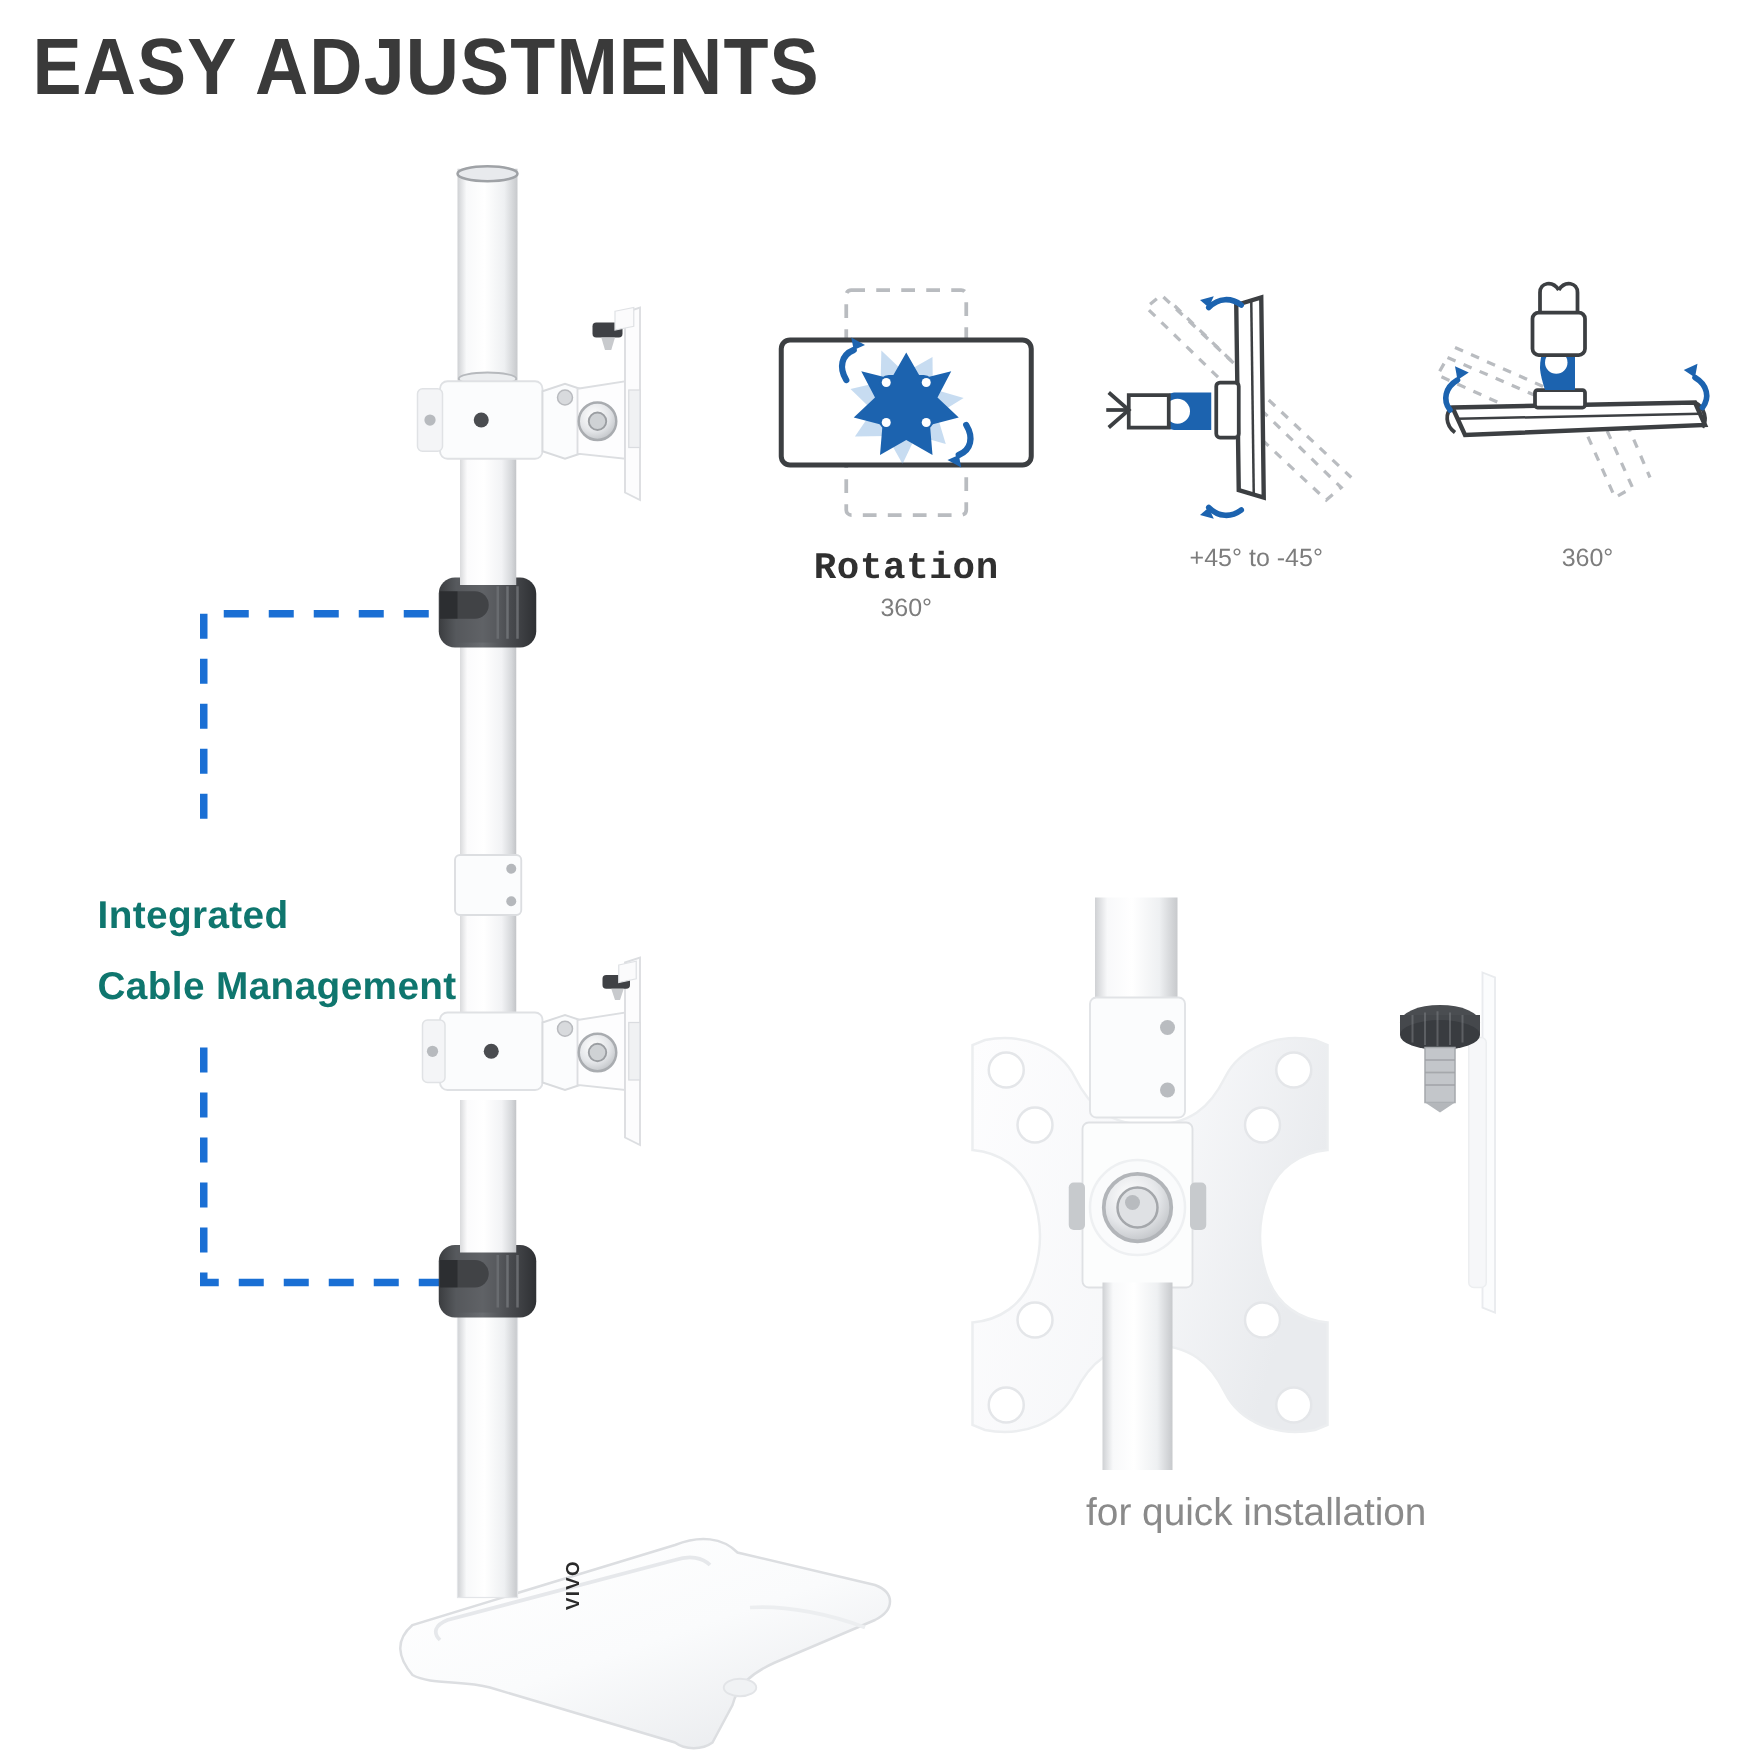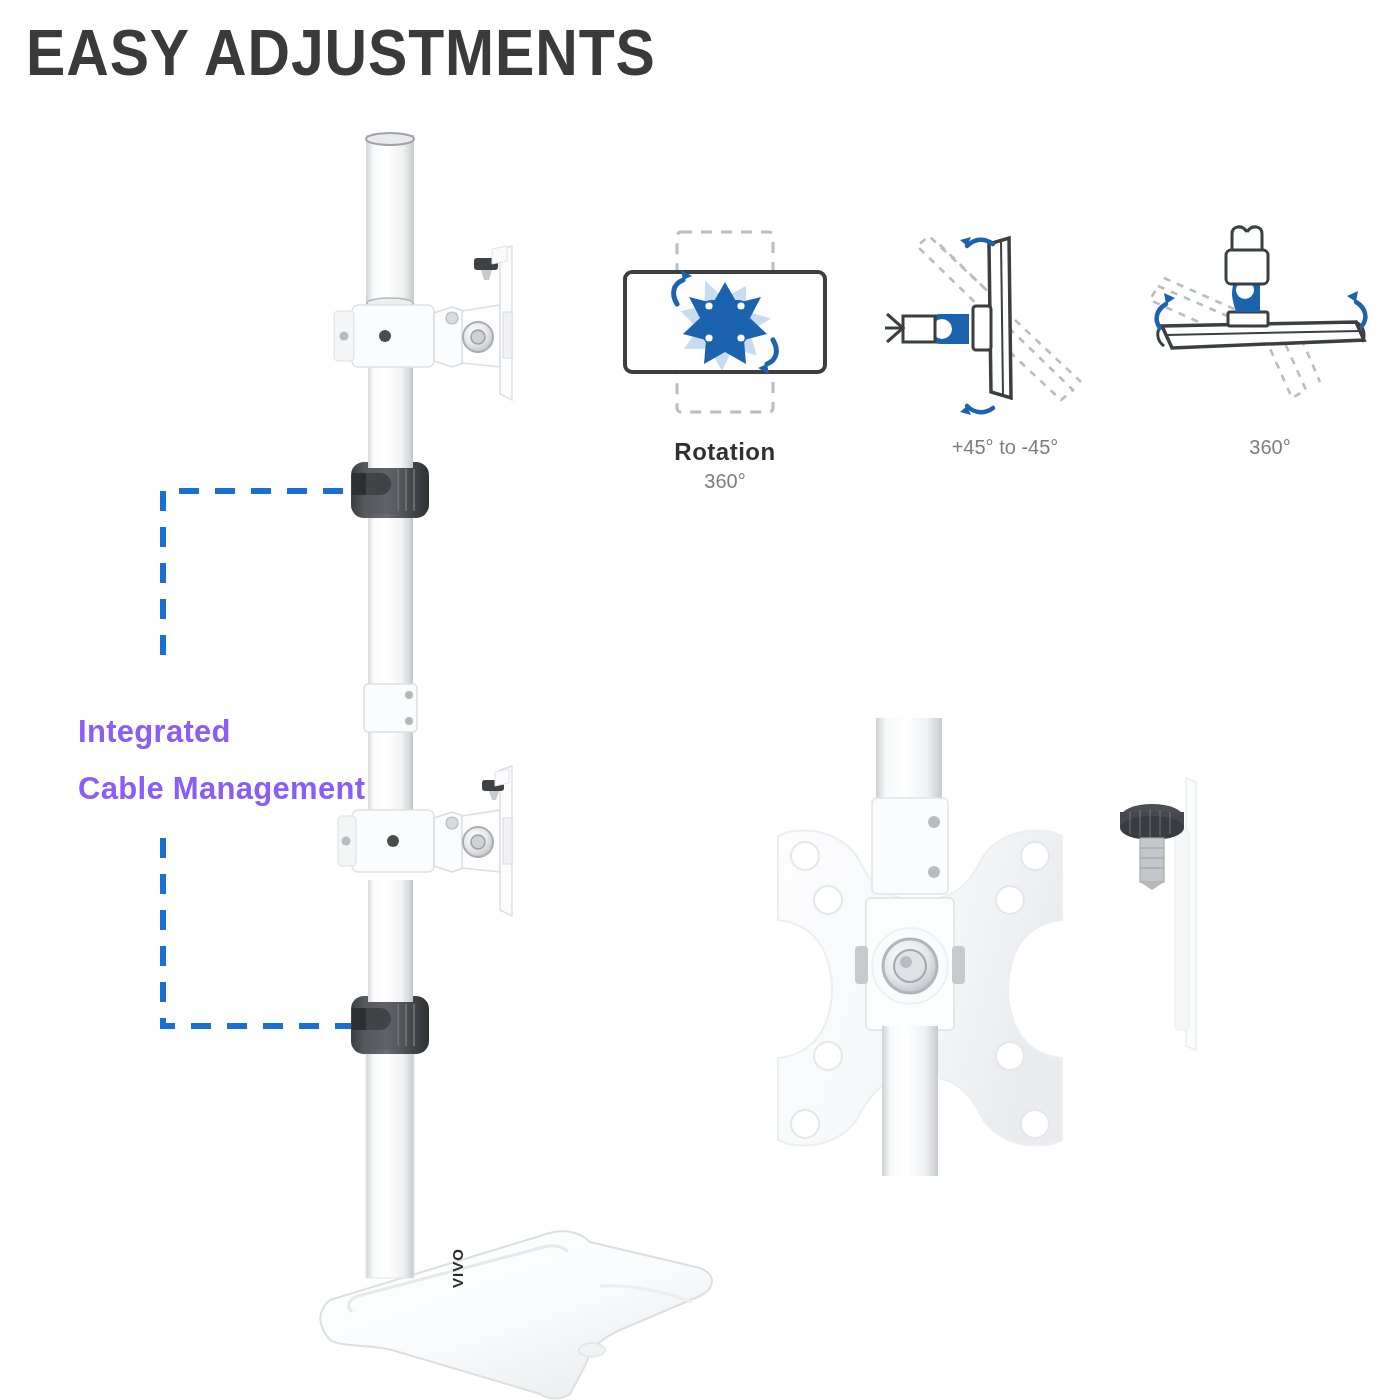--- a/index.html
+++ b/index.html
@@ -26,45 +26,46 @@
   }
 
   
   .feature {
     position:absolute;
     width:240px;
     text-align:center;
   }
   .feature .art { height:210px; position:relative; }
   .feature .f-label {
-    font-size:24px;
+    font-size:30px;
     font-weight:bold;
     color:#303030;
     letter-spacing:0.5px;
     margin-top:6px;
+    font-family:Liberation Mono, monospace;
   }
   .feature .f-sub {
     font-size:20px;
     color:#7d7d7d;
     font-weight:300;
     margin-top:4px;
   }
   #feature-rotation { left:605px; top:222px; }
   #feature-tilt     { left:885px; top:222px; }
   #feature-swivel   { left:1150px; top:222px; }
 
   
   #cable-callout {
     position:absolute;
     left:78px; top:712px;
     width:330px;
     font-size:31px;
     font-weight:bold;
     line-height:1.30;
-    color:#8b5cf6;
+    color:#0f766e;
     letter-spacing:0.3px;
   }
   #cable-callout .ln2 { display:block;margin-top:17px; }
 
   
   #vesa-caption {
     position:absolute;
     left:760px; top:1188px;
     width:490px;
     text-align:center;
@@ -418,13 +419,14 @@
   </div>
   <div class="f-sub">360°</div>
 </div>
 
 <div id="cable-callout">
   <span>Integrated</span>
   <span class="ln2">Cable Management</span>
 </div>
 
 <div id="vesa-caption">
+  <div class="v-sub">for quick installation</div>
 </div>
 
 </body></html>

